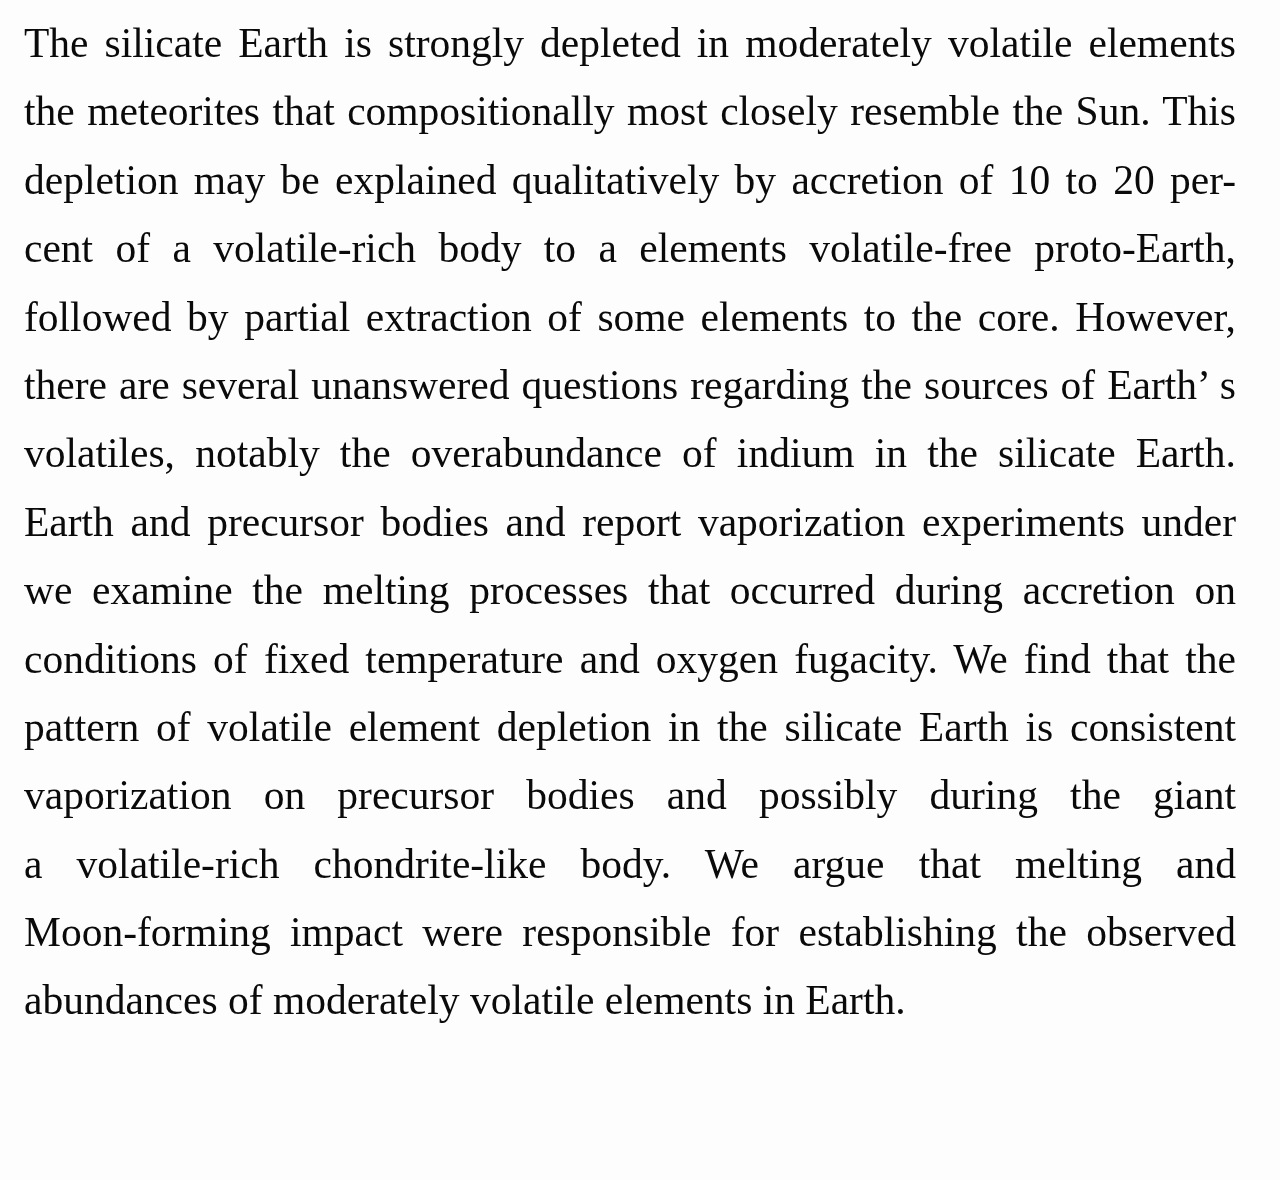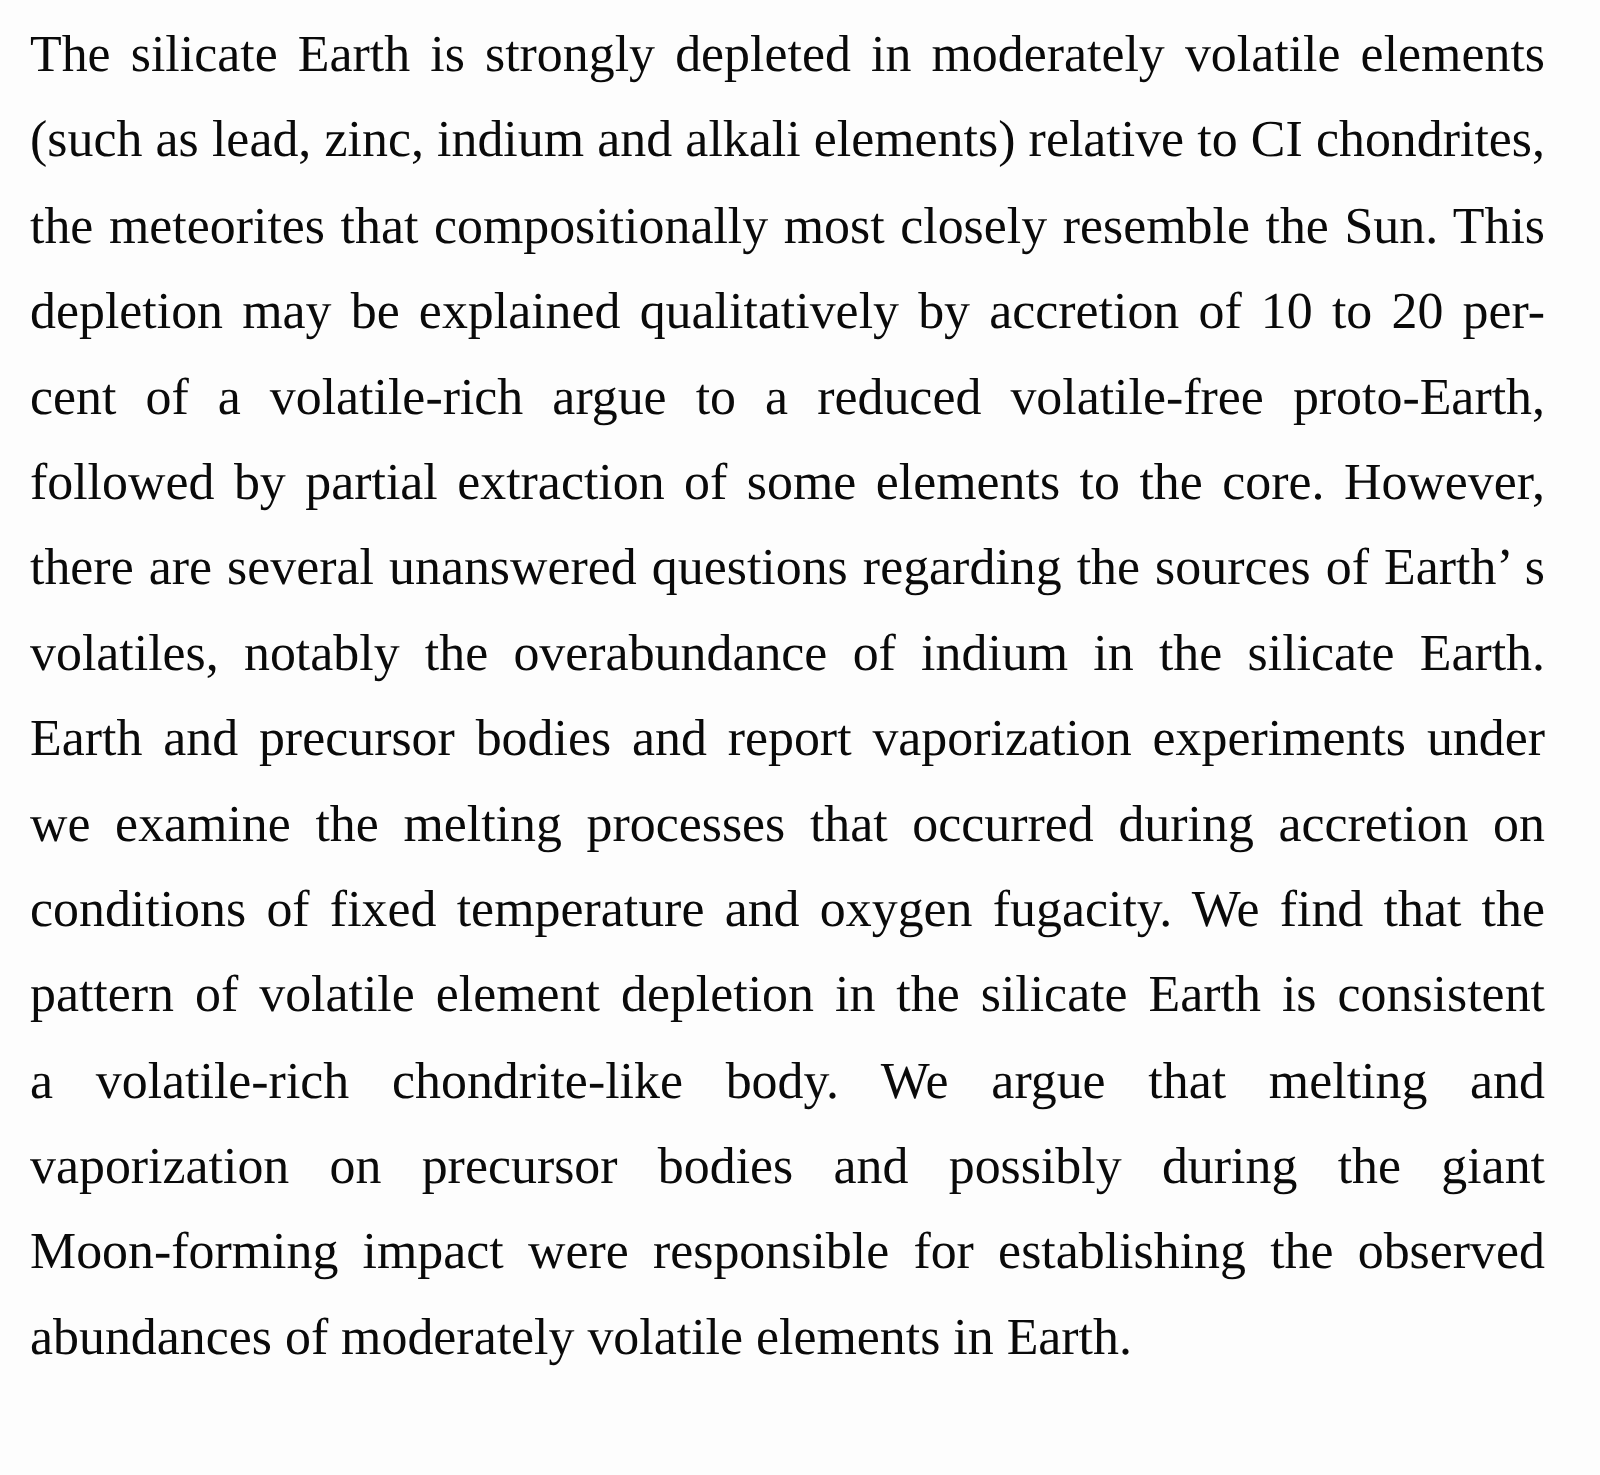--- a/index.html
+++ b/index.html
@@ -32,29 +32,28 @@
     text-align-last: left;
     font-family: Liberation Serif, serif;
   }
 </style>
 </head>
 <body>
 
 <div class="page">
   <div class="abstract">
     <div class="line">The silicate Earth is strongly depleted in moderately volatile elements</div>
-    <div class="line">(such as lead, zinc, indium and alkali elements) relative to CI chondrites,</div>
     <div class="line">the meteorites that compositionally most closely resemble the Sun. This</div>
     <div class="line">depletion may be explained qualitatively by accretion of 10 to 20 per-</div>
-    <div class="line">cent of a volatile-rich argue to a reduced volatile-free proto-Earth,</div>
+    <div class="line">cent of a volatile-rich body to a elements volatile-free proto-Earth,</div>
     <div class="line">followed by partial extraction of some elements to the core. However,</div>
     <div class="line">there are several unanswered questions regarding the sources of Earth’ s</div>
     <div class="line">volatiles, notably the overabundance of indium in the silicate Earth. Here</div>
     <div class="line">Earth and precursor bodies and report vaporization experiments under</div>
     <div class="line">we examine the melting processes that occurred during accretion on</div>
     <div class="line">conditions of fixed temperature and oxygen fugacity. We find that the</div>
     <div class="line">pattern of volatile element depletion in the silicate Earth is consistent</div>
+    <div class="line">vaporization on precursor bodies and possibly during the giant</div>
     <div class="line">a volatile-rich chondrite-like body. We argue that melting and</div>
-    <div class="line">vaporization on precursor bodies and possibly during the giant</div>
     <div class="line">Moon-forming impact were responsible for establishing the observed</div>
     <div class="line last">abundances of moderately volatile elements in Earth.</div>
   </div>
 </div>
 
 </body></html>

